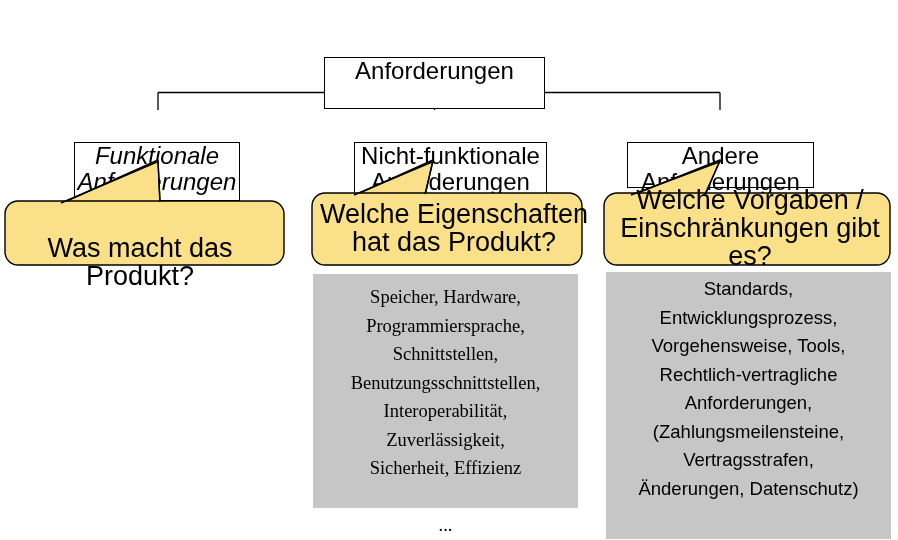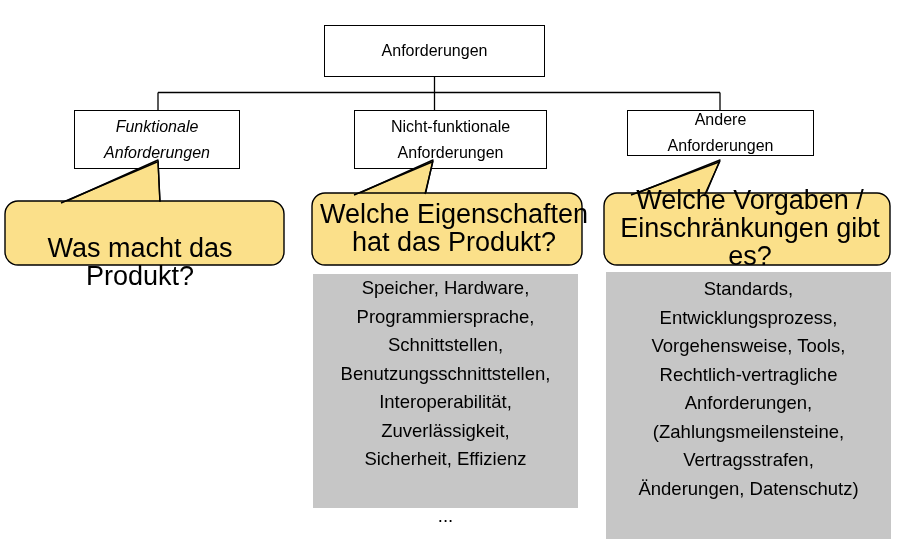--- a/index.html
+++ b/index.html
@@ -26,27 +26,27 @@
     width: 898px;
     height: 540px;
     pointer-events: none;
   }
   .node-box {
     position: absolute;
     box-sizing: border-box;
     border: 1.3px solid #000000;
     background: #ffffff;
     display: flex;
-    align-items: center;
     justify-content: center;
     text-align: center;
     color: #000000;
-    font-size: 16px;
+    font-size: 24px;
     line-height: 26px;
     z-index: 3;
+    margin-top: 32px;
   }
   .node-box .node-label {
     display: block;
     white-space: pre-line;
   }
   #root-node {
     left: 324px;
     top: 25px;
     width: 221px;
     height: 52px;
@@ -115,21 +115,22 @@
     font-size: 18.5px;
     line-height: 28.5px;
     white-space: pre-line;
     z-index: 2;
   }
   #detail-nonfunctional {
     left: 313px;
     top: 274px;
     width: 265px;
     height: 234px;
-    padding-top: 0;
+    padding-top: 9px;
+    font-family: Liberation Serif, serif;
   }
   #detail-other {
     left: 606px;
     top: 272px;
     width: 285px;
     height: 267px;
     padding-top: 3px;
   }
 </style>
 </head>

